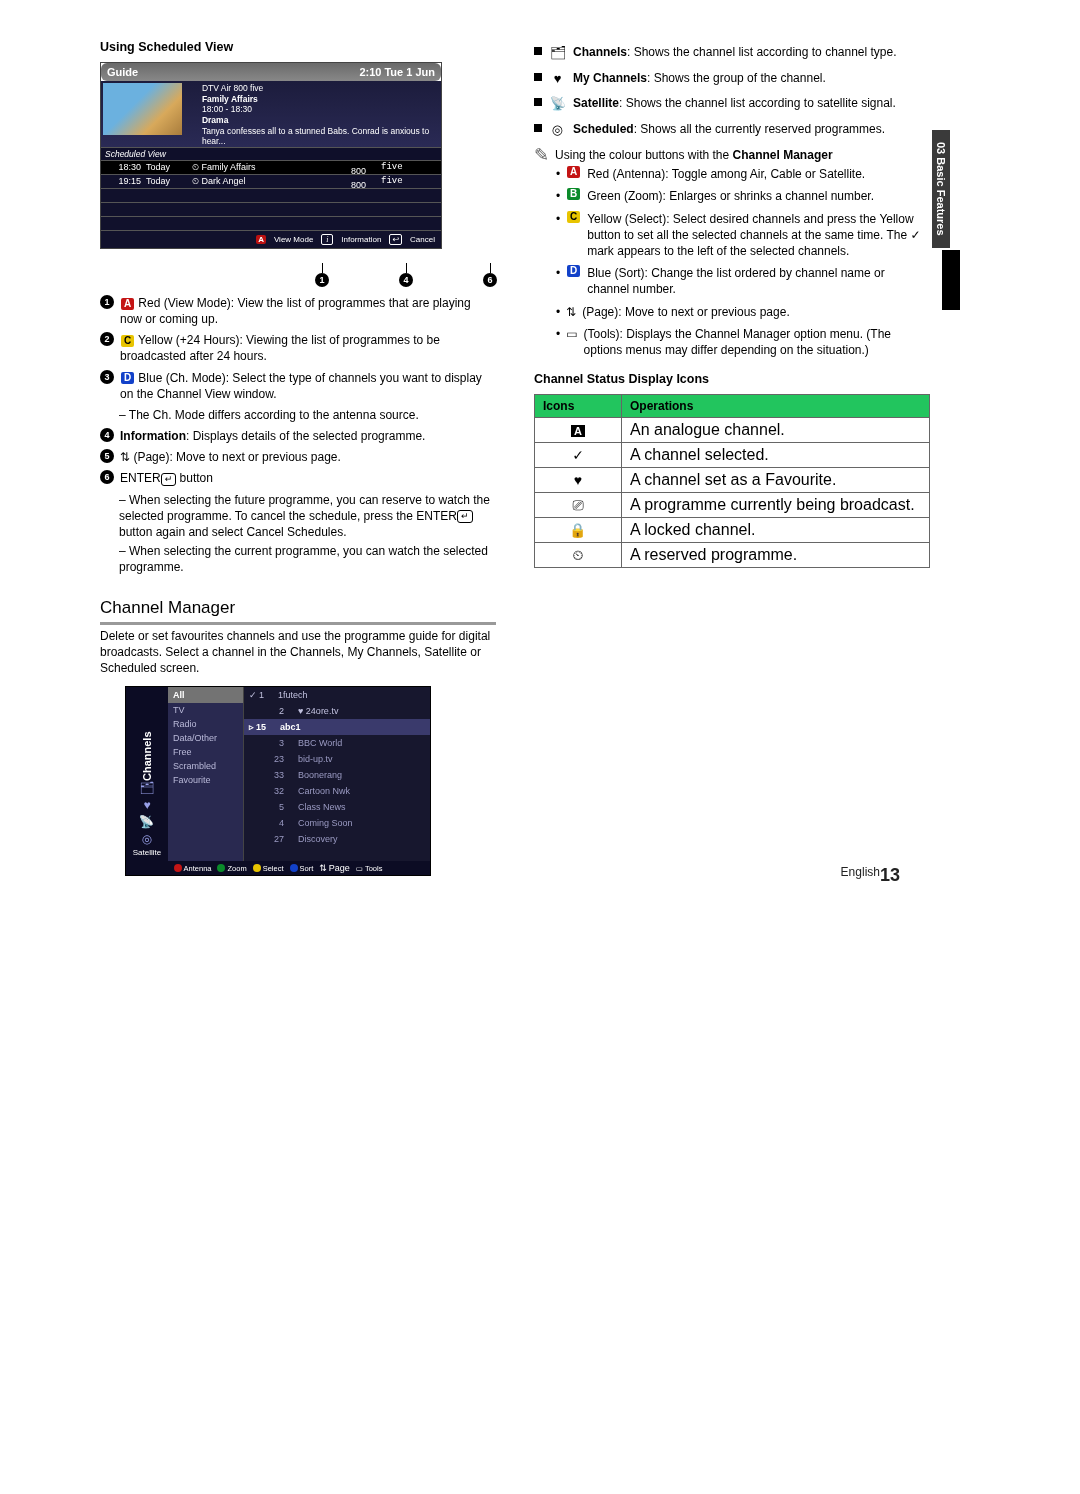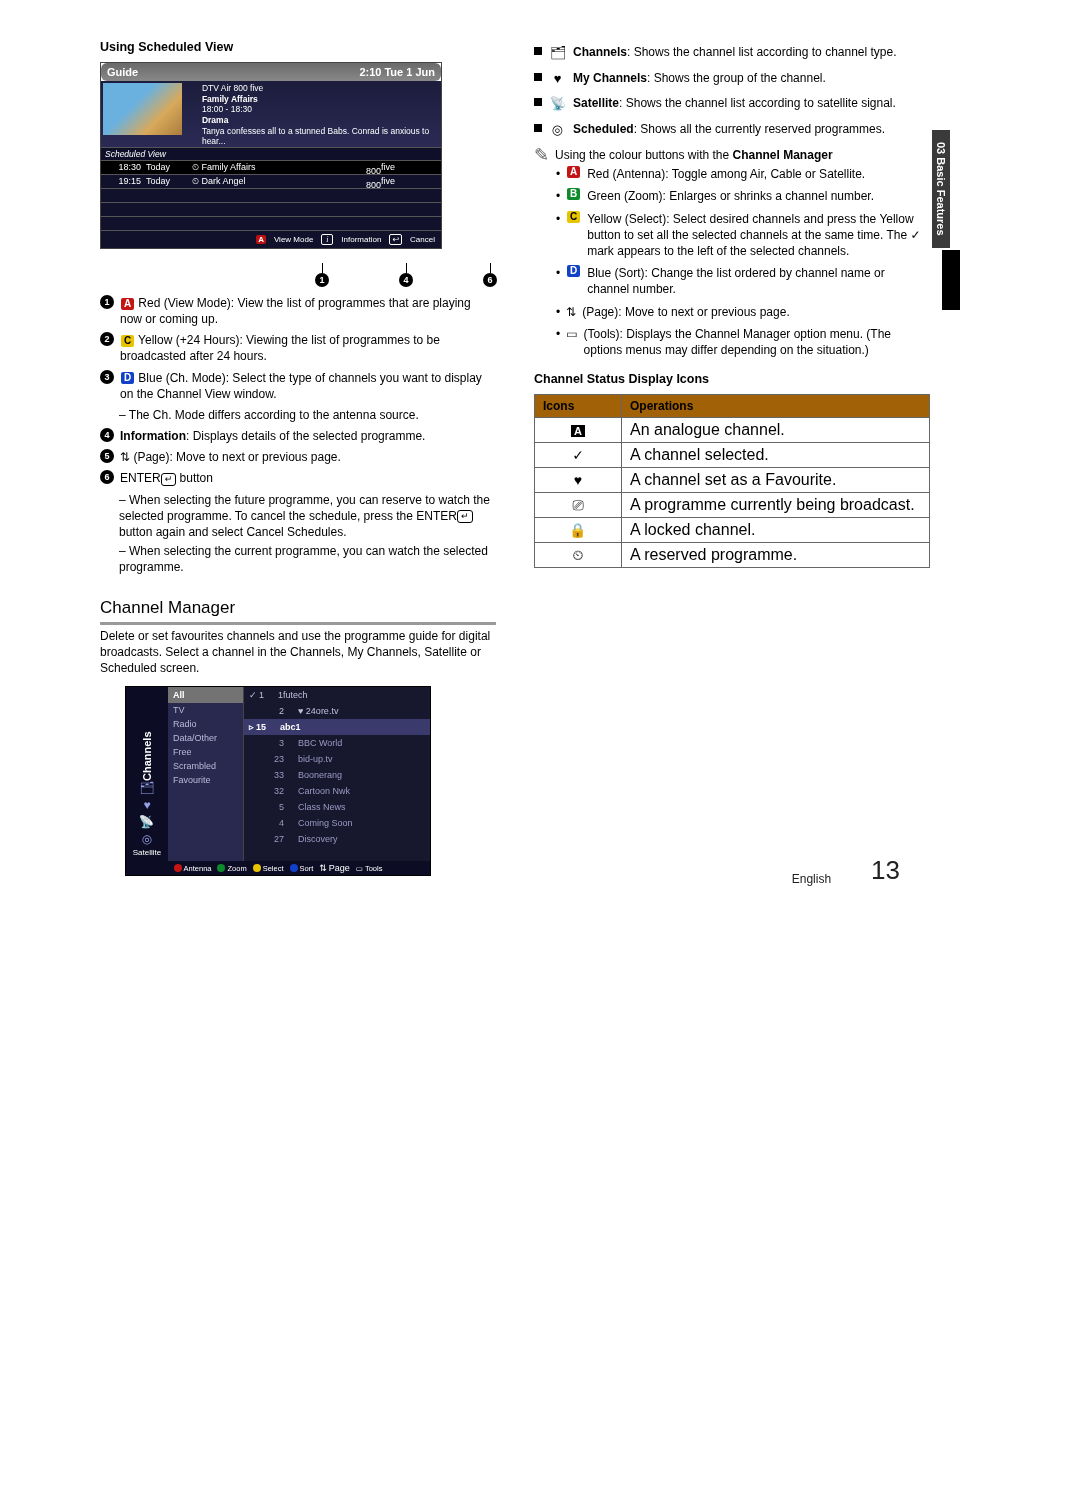--- a/index.html
+++ b/index.html
@@ -64,22 +64,22 @@
     background:#0f0f2a;border-top:1px solid #555;border-bottom:1px solid #555;
     padding:1px 4px;font-style:italic;font-size:8.5px;
   }
   .guide-table {
     background:#11112c;
   }
   .guide-row { display:flex;border-bottom:1px solid #555;height:13px;align-items:center;}
   .gc1{width:40px;text-align:right;padding-right:5px;}
   .gc2{width:42px;}
   .gc3{flex:1;padding-left:4px;}
-  .gc4{width:45px;text-align:right;margin-top:8px;}
-  .gc5{width:60px;}
+  .gc4{width:45px;text-align:center;margin-top:8px;}
+  .gc5{width:60px;font-family:Liberation Mono, monospace;}
   .guide-row.dark { background:#000;}
   .guide-foot {
     background:#11112c;display:flex;justify-content:flex-end;gap:8px;padding:3px 6px;font-size:8px;align-items:center;
   }
   .g-pill-r{background:#b11;border-radius:2px;padding:0 2px;font-weight:bold;}
   .g-pill-i{border:1px solid #fff;border-radius:2px;width:10px;display:inline-block;text-align:center;font-family:serif;font-style:italic;}
   .g-pill-c{border:1px solid #fff;border-radius:2px;padding:0 2px;display:inline-block;}
   
   .callouts { display:flex;gap:70px;padding-left:215px;margin-top:4px;margin-bottom:8px;align-items:flex-start;}
   .callouts .ln { display:flex;flex-direction:column;align-items:center;gap:0;}
@@ -148,26 +148,26 @@
   .ritem .ricon{width:15px;flex:none;text-align:center;font-size:13px;}
   .ritem .rtxt{flex:1;}
   .tip-row{display:flex;gap:6px;margin:10px 0 3px 0;}
   .tip-gly{font-size:18px;line-height:14px;color:#606060;}
   .bullets2 .b2{display:flex;gap:6px;margin:4px 0 6px 22px;line-height:1.35;}
   .b2 .dot{margin-top:0;}
   .b2 .letbox{flex:none;}
   .upd{display:inline-block;}
   
   .stat-table{border-collapse:collapse;margin-top:6px;width:100%;border:1px solid #666;}
-  .stat-table th{background:#a16207;border:1px solid #666;padding:4px 8px;text-align:left;font-size:12px;margin-top:24px;}
+  .stat-table th{background:#22c55e;border:1px solid #666;padding:4px 8px;text-align:left;font-size:12px;margin-top:24px;}
   .stat-table td{border:1px solid #666;padding:3px 8px;font-size:16px;}
   .stat-table td.icon{text-align:center;width:70px;font-size:14px;}
   .a-box{display:inline-block;background:#000;color:#fff;padding:0 3px;font-weight:bold;font-size:11px;}
-  .pagefoot{position:absolute;bottom:40px;right:80px;font-size:12px;color:#222;display:flex;align-items:flex-end;gap:12px;}
-  .pagefoot .big{font-size:26px;font-weight:normal;margin-left:28px;}
+  .pagefoot{position:absolute;bottom:40px;right:80px;font-size:12px;color:#222;display:flex;align-items:flex-start;gap:0;}
+  .pagefoot .big{font-size:18px;font-weight:bold;}
 </style>
 </head>
 <body>
 
 <div class="page-tab">03  Basic Features</div>
 <div class="page-tab-black"></div>
 
 <div class="cols">
 
   <div class="col">

